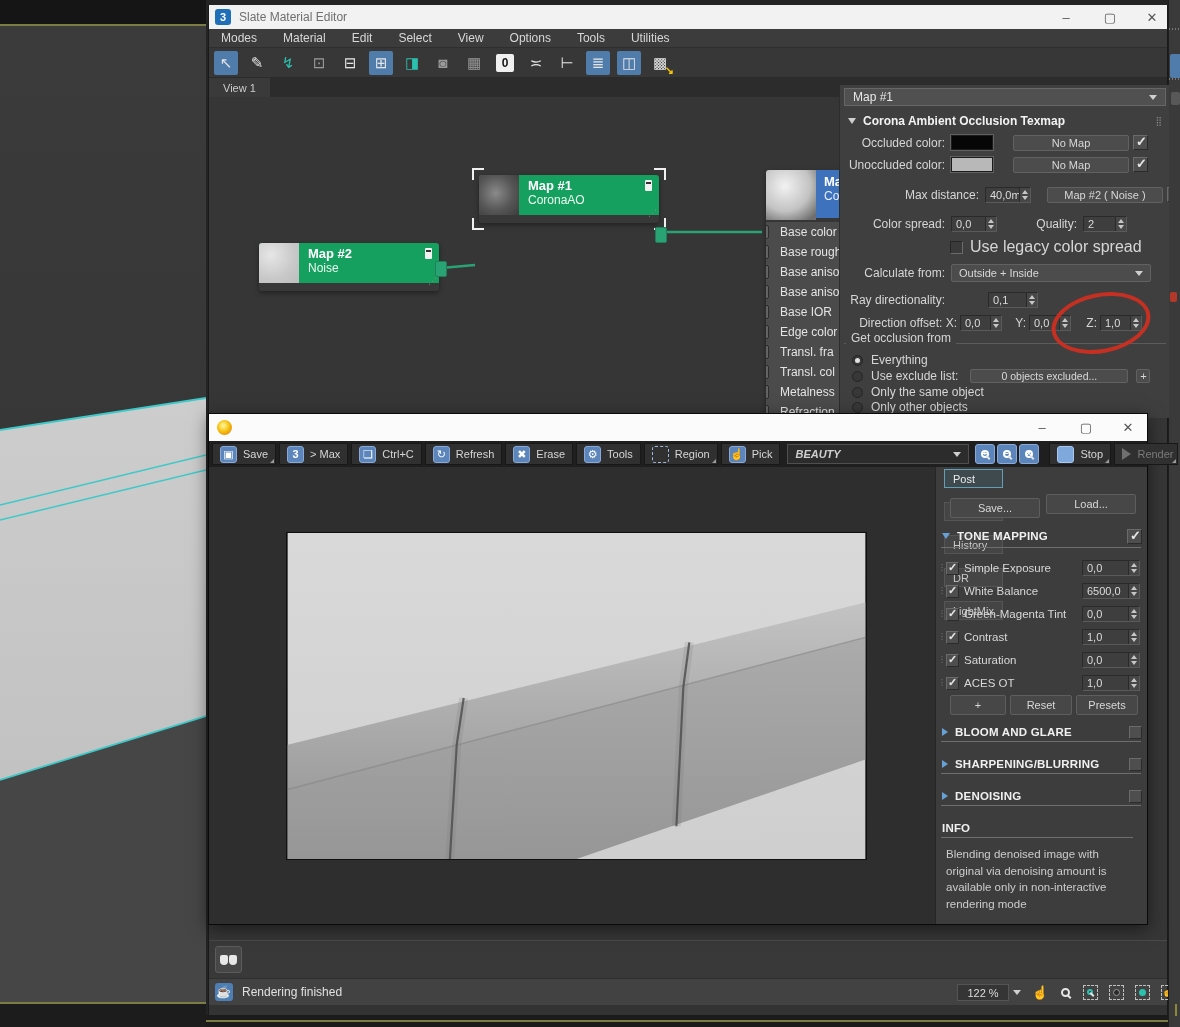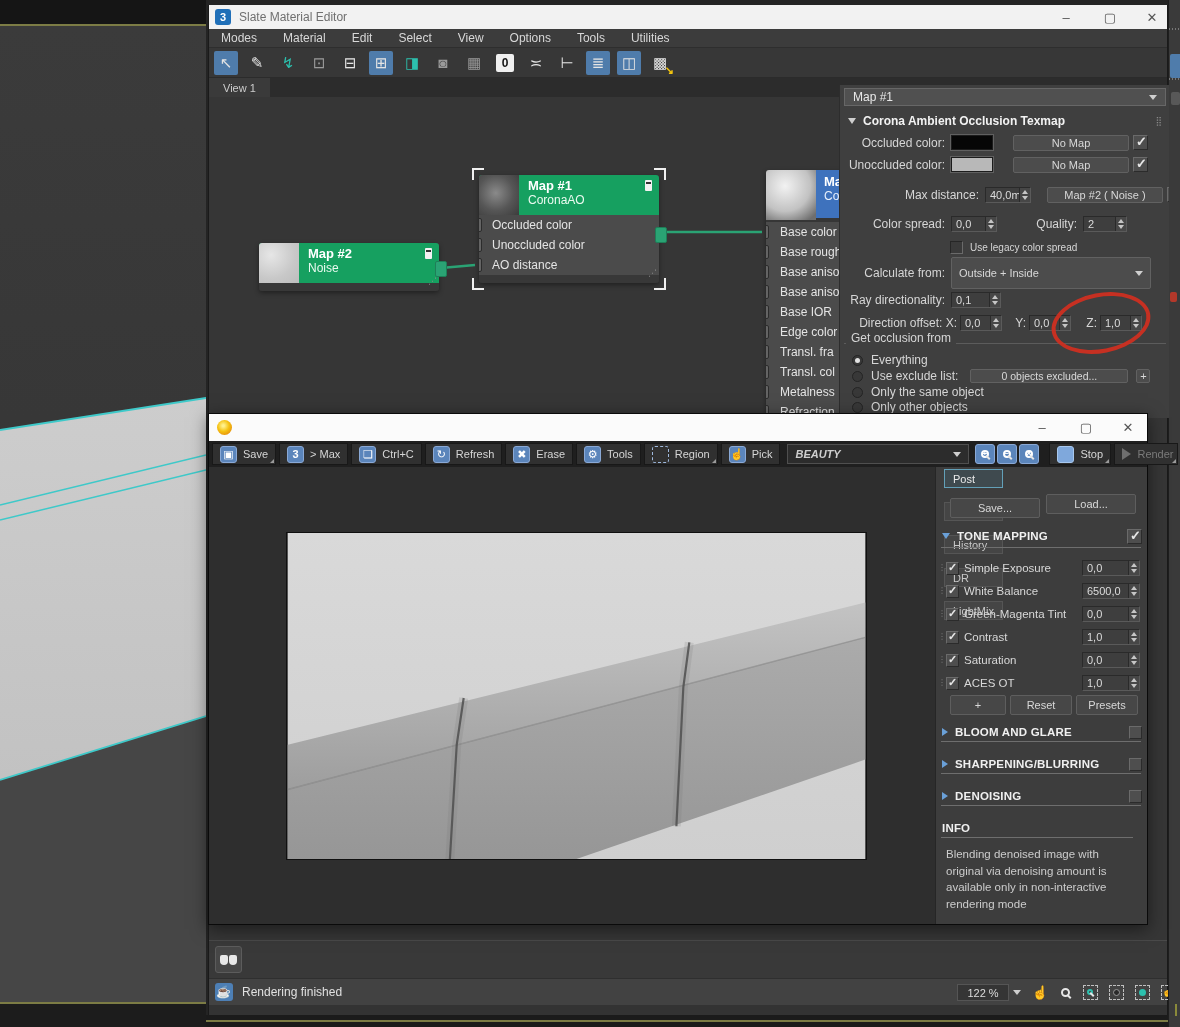--- a/index.html
+++ b/index.html
@@ -313,37 +313,20 @@
         <span class="selcorner sc-bl" style="left:-7px;bottom:-7px;"></span>
         <span class="selcorner sc-br" style="right:-7px;bottom:-7px;"></span>
         <div class="node-hd">
           <div class="thumb" style="background:radial-gradient(circle at 42% 45%,#8a8a8a,#565656 55%,#3c3c3c);"></div>
           <div class="txt">
             <div class="t1">Map #1</div>
             <div class="t2">CoronaAO</div>
           </div>
           <span class="badge" style="right:7px;"></span>
         </div>
-        <div class="node-rows">
-
-            <div class="node-row" style="position:relative;">
-              <span class="inslot" style="top:3px;"></span>
-              <span>Occluded color</span>
-            </div>
-
-            <div class="node-row" style="position:relative;">
-              <span class="inslot" style="top:3px;"></span>
-              <span>Unoccluded color</span>
-            </div>
-
-            <div class="node-row" style="position:relative;">
-              <span class="inslot" style="top:3px;"></span>
-              <span>AO distance</span>
-            </div>
-          </div>
         <div class="node-ft"></div>
         <span class="outslot" style="top:52px;"></span>
       </div>
 
       <div class="node" style="left:557px;top:73px;width:280px;">
         <div style="position:absolute;left:50px;top:0;width:230px;height:48px;background:#3e72bd;border-radius:0 3px 0 0;padding:4px 0 0 8px;">
           <div style="color:#fff;font-size:13px;font-weight:bold;">Ma</div>
           <div style="color:#e8f0fc;font-size:12px;">Co</div>
         </div>
         <div style="position:absolute;left:0;top:0;width:50px;height:50px;border-radius:3px 0 0 0;background:radial-gradient(circle at 38% 32%,#f2f2f2,#c2c2c2 55%,#6e6e6e 90%);"></div>
@@ -450,30 +433,30 @@
         <span class="spinbox" style="width:44px;margin-left:6px;">
           <span class="val">2</span>
           <span class="arrows">
               <i class="up"></i>
               <i class="dn"></i>
             </span>
         </span>
       </div>
       <div class="row" style="left:110px;top:155px;height:14px;gap:7px;">
         <span class="chk sunken"></span>
-        <span style="color:#d6d6d6;font-size:10px;">Use legacy color spread</span>
+        <span style="color:#d6d6d6;font-size:16px;">Use legacy color spread</span>
       </div>
       <div class="row" style="left:0;top:179px;width:330px;height:18px;">
         <span class="lab" style="width:105px;">Calculate from:</span>
-        <span class="btn3d" style="width:200px;height:32px;margin-left:6px;display:flex;align-items:center;padding:0 7px;text-align:center;">
+        <span class="btn3d" style="width:200px;height:18px;margin-left:6px;display:flex;align-items:center;padding:0 7px;text-align:center;">
           <span>Outside + Inside</span>
           <span class="caret" style="margin-left:auto;"></span>
         </span>
       </div>
-      <div class="row" style="left:0;top:206px;width:330px;height:17px;">
+      <div class="row" style="left:0;top:206px;width:330px;height:17px;gap:37px;">
         <span class="lab" style="width:105px;">Ray directionality:</span>
         <span class="spinbox" style="width:50px;margin-left:6px;">
           <span class="val">0,1</span>
           <span class="arrows">
               <i class="up"></i>
               <i class="dn"></i>
             </span>
         </span>
       </div>
       <div class="row" style="left:0;top:229px;width:330px;height:17px;">

